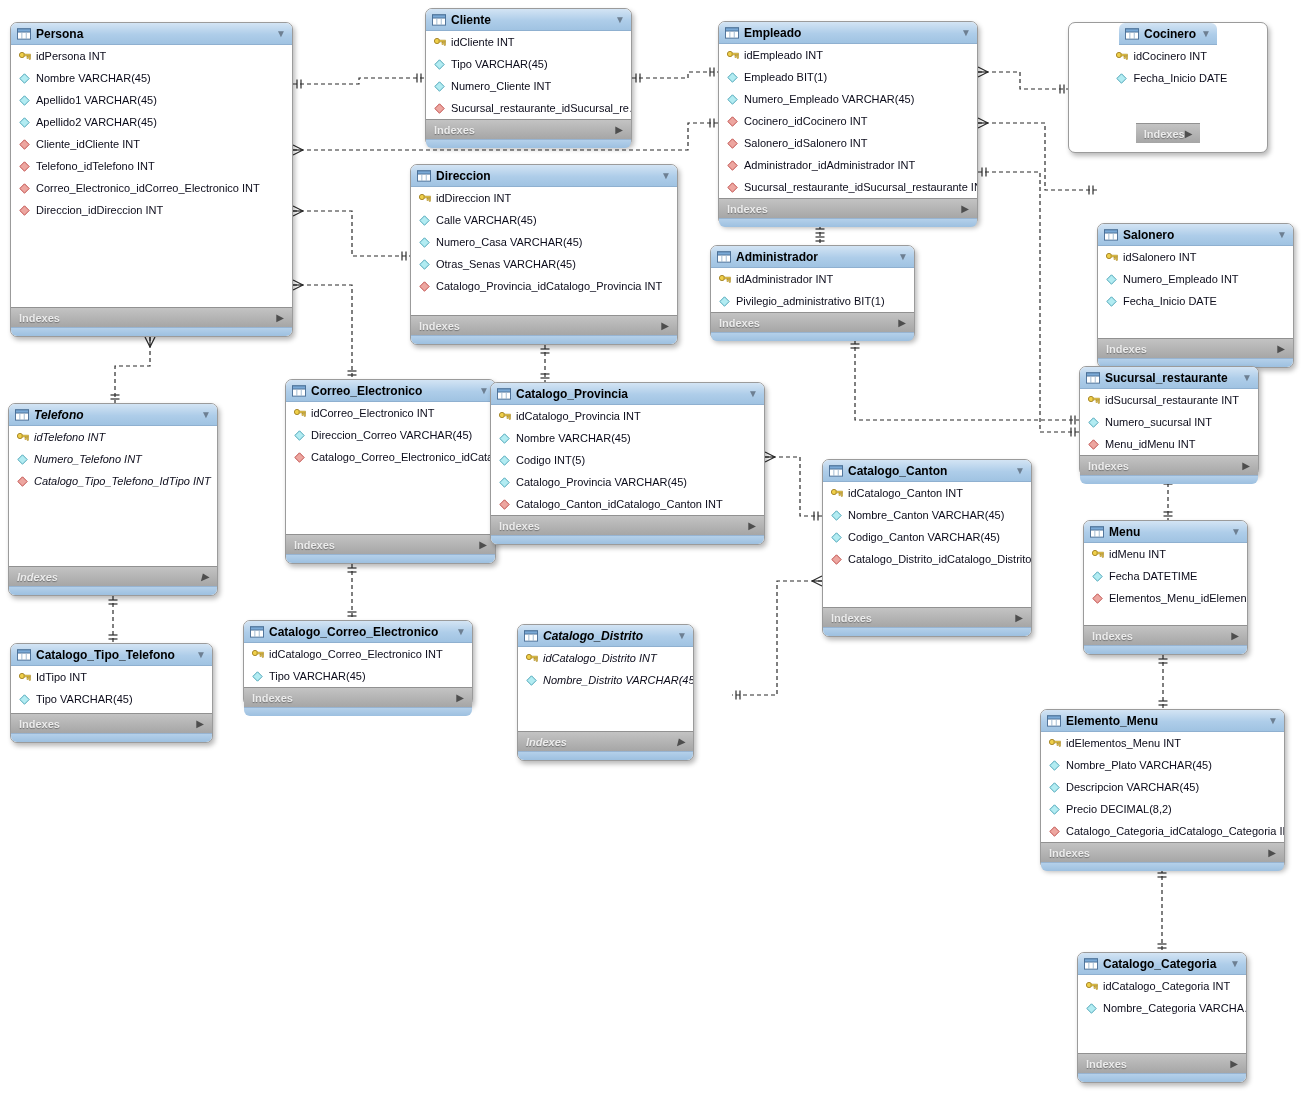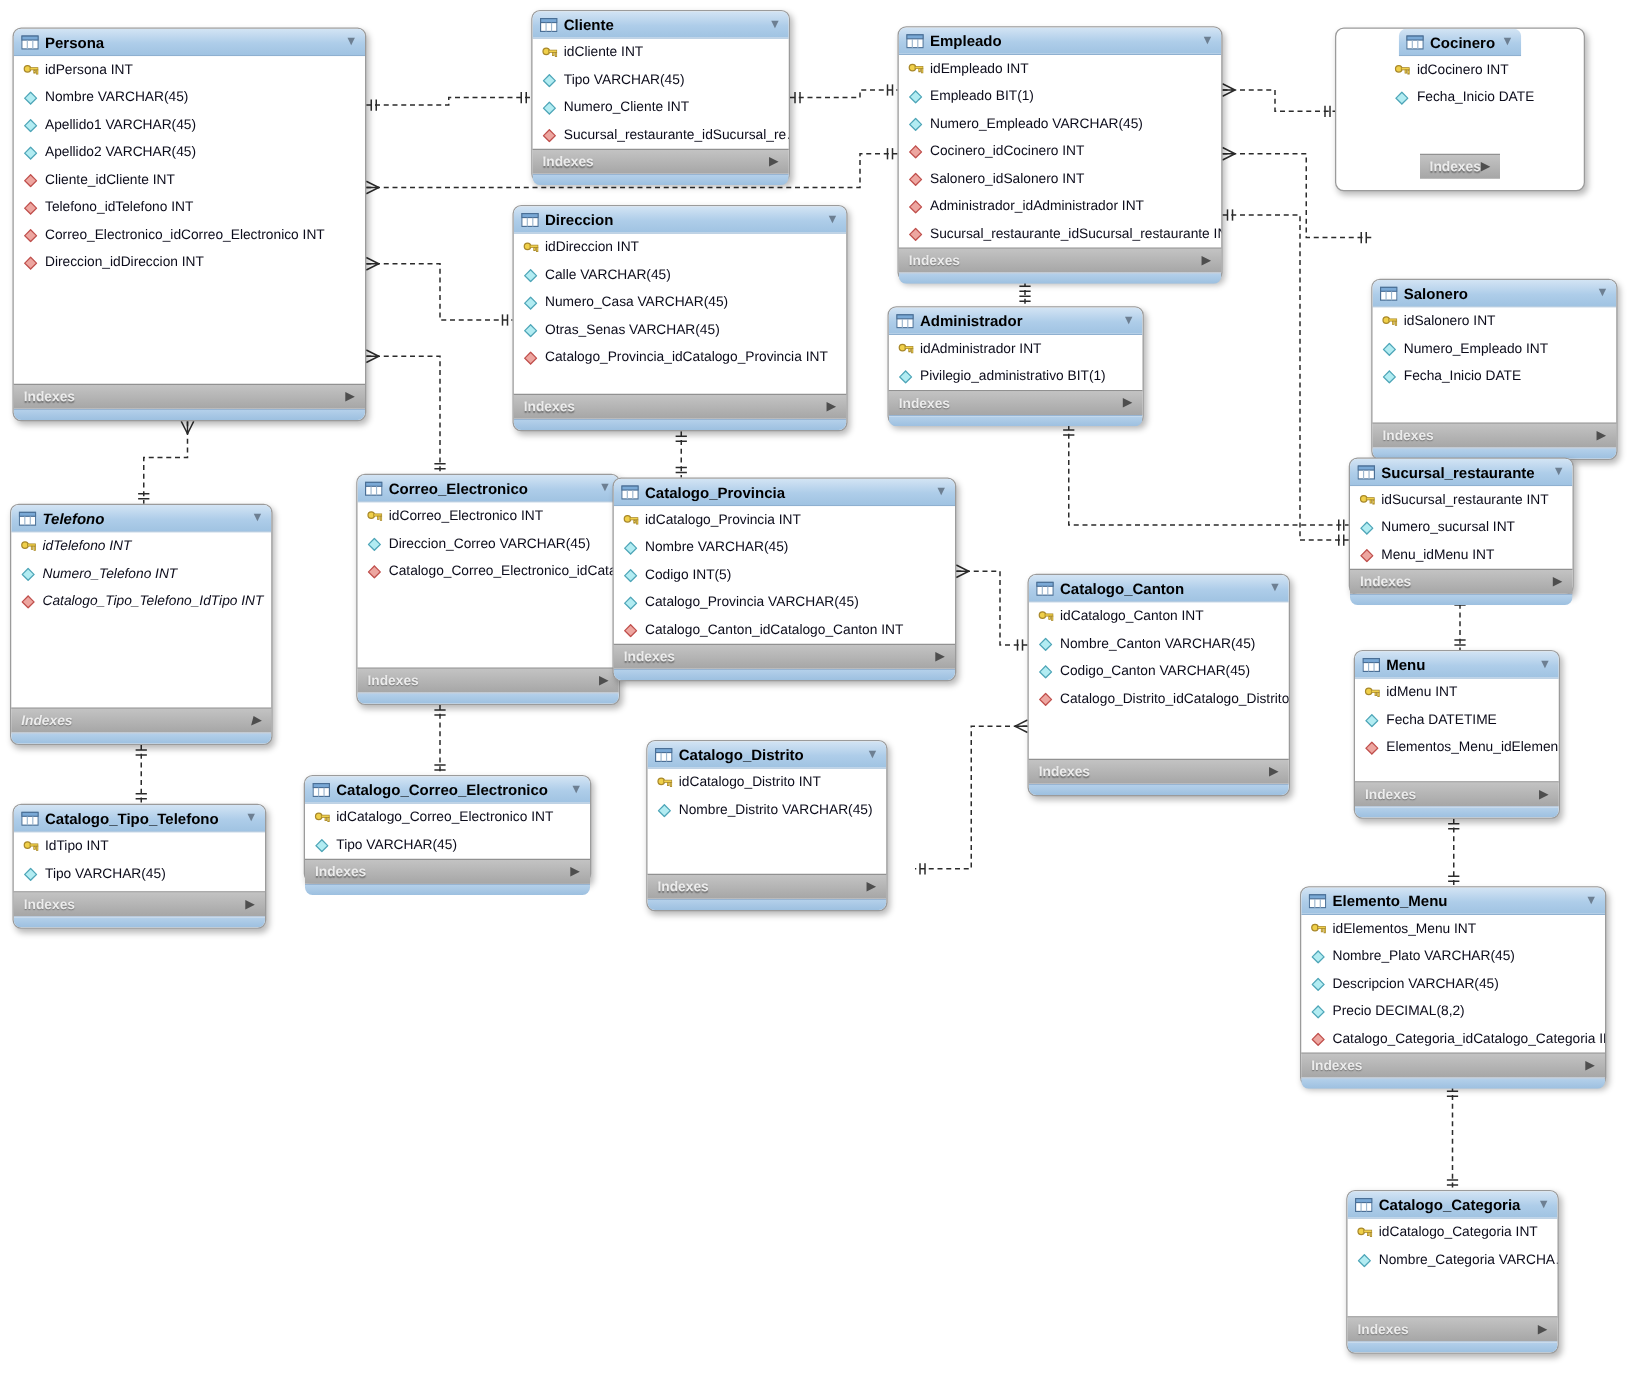--- a/index.html
+++ b/index.html
@@ -998,21 +998,21 @@
             <span>Tipo VARCHAR(45)</span>
           </div>
         </div>
         <div class="fill"></div>
         <div class="ft">
           <span class="ftlbl">Indexes</span>
           <span class="fargo">▶</span>
         </div>
         <div class="strip"></div>
       </div>
-      <div class="tbl" style="left: 517px; top: 592px; width: 193px; height: 137px;">
+      <div class="tbl" style="left: 517px; top: 624px; width: 177px; height: 137px; font-style: italic;">
         <div class="hd">
           <span class="ico">
             <svg width="15" height="12" viewBox="0 0 15 12">
               <rect x="0.5" y="0.5" width="14" height="11" fill="#ffffff" stroke="#4a6f96"></rect>
               <rect x="0.5" y="0.5" width="14" height="3.4" fill="#7aa9d6" stroke="#4a6f96"></rect>
               <line x1="5.2" y1="4" x2="5.2" y2="11.5" stroke="#9db7cf"></line>
               <line x1="9.9" y1="4" x2="9.9" y2="11.5" stroke="#9db7cf"></line>
             </svg>
           </span>
           <span class="ttl">Catalogo_Distrito</span>

